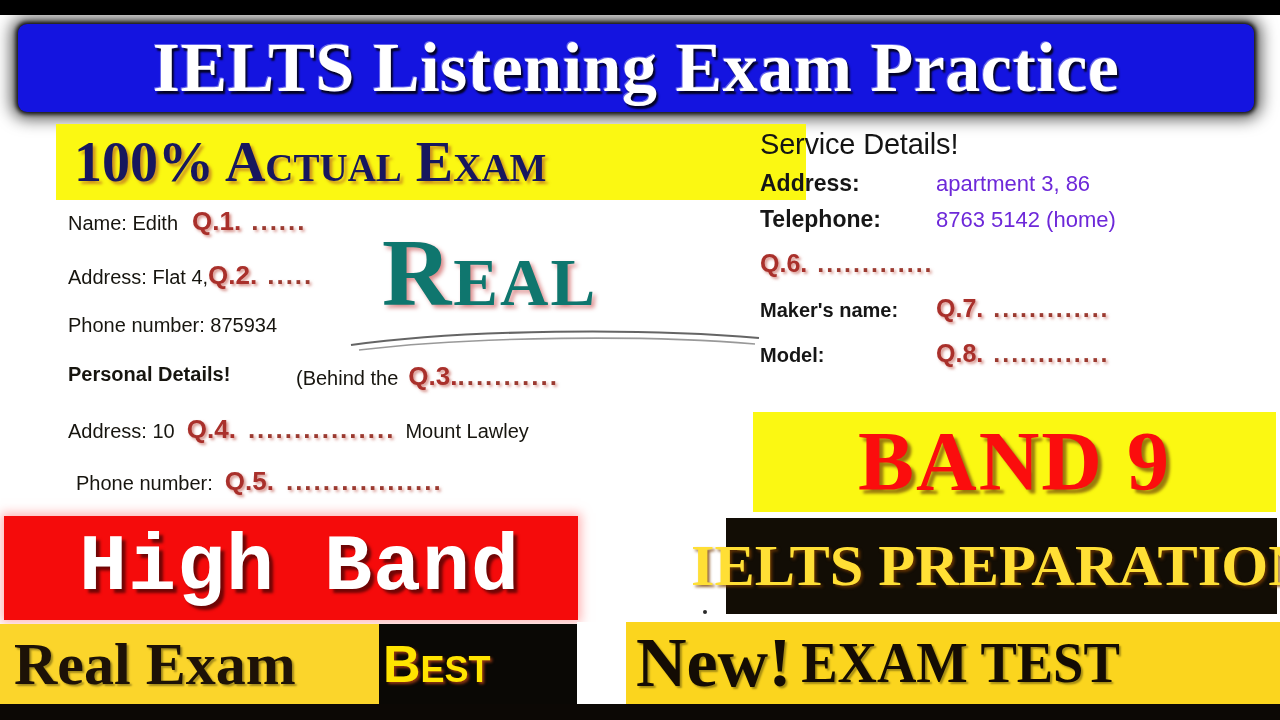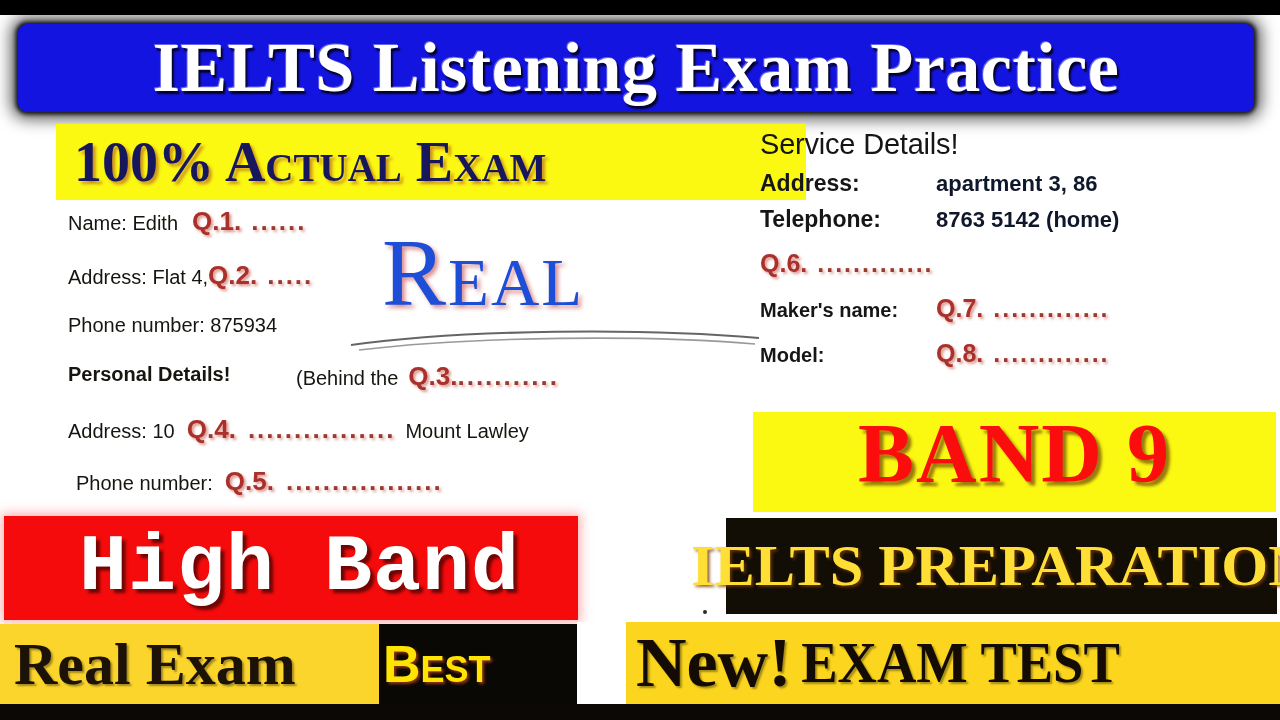--- a/index.html
+++ b/index.html
@@ -29,22 +29,22 @@
   }
   .yellow-actual .t{
     font-family:"Liberation Serif",serif;font-weight:700;font-size:56px;
     font-variant:small-caps;color:#17175e;white-space:nowrap;padding-left:18px;
     text-shadow:3px 3px 3px rgba(170,70,40,.55);
   }
 
   
   .real-word{
     position:absolute;left:382px;top:225px;
-    font-family:"Liberation Serif",serif;font-weight:400;font-size:96px;
-    font-variant:small-caps;color:#1d4ed8;letter-spacing:2px;line-height:1;
+    font-family:"Liberation Serif",serif;font-weight:700;font-size:96px;
+    font-variant:small-caps;color:#0f766e;letter-spacing:2px;line-height:1;
     text-shadow:3px 3px 4px rgba(210,110,110,.8);
   }
   .swoosh{position:absolute;left:345px;top:326px;width:420px;height:26px;}
 
   
   .form-left{position:absolute;left:68px;top:206px;width:690px;}
   .frow{display:flex;align-items:baseline;font-size:20px;color:#17150f;
          font-family:"Liberation Sans",sans-serif;white-space:nowrap;}
   .frow .lbl{font-size:20px;}
   .frow .lbl.bold{font-weight:700;}
@@ -58,21 +58,21 @@
   .r4{position:absolute;left:0;top:157px;}
   .r4b{position:absolute;left:228px;top:155px;}
   .r5{position:absolute;left:0;top:208px;}
   .r6{position:absolute;left:8px;top:260px;}
 
   
   .service{position:absolute;left:760px;top:128px;width:516px;}
   .svc-title{font-size:29px;font-weight:400;color:#151515;letter-spacing:-.2px;}
   .svc-row{display:flex;align-items:baseline;margin-top:9px;}
   .svc-row .k{font-size:23px;font-weight:700;color:#161616;width:176px;flex:0 0 176px;}
-  .svc-row .v{font-size:22px;font-weight:700;color:#0f172a;}
+  .svc-row .v{font-size:22px;font-weight:400;color:#6d28d9;}
   .svc-row.q .k{font-size:20px;}
   .svc-row.q{margin-top:16px;}
   .svc-row .qm{font-weight:700;font-size:25px;color:#a9302b;
                text-shadow:2px 2px 3px rgba(200,110,100,.75);}
   .svc-row .dd{font-weight:700;font-size:25px;color:#9b3a30;letter-spacing:2px;
                text-shadow:2px 2px 3px rgba(200,110,100,.6);margin-left:10px;}
 
   
   .highband{
     position:absolute;left:4px;top:516px;width:574px;height:104px;background:#f50b0b;
@@ -100,21 +100,21 @@
   }
   .bestbox .t{
     font-family:"Liberation Sans",sans-serif;font-weight:700;font-size:52px;line-height:1;
     font-variant:small-caps;color:#ffe400;white-space:nowrap;padding-left:4px;
     text-shadow:2px 2px 3px rgba(160,60,20,.9);
   }
 
   
   .band9{
     position:absolute;left:753px;top:412px;width:523px;height:100px;background:#fbf812;
-    display:flex;justify-content:center;
+    display:flex;align-items:center;justify-content:center;
   }
   .band9 .t{
     font-family:"Liberation Serif",serif;font-weight:700;font-size:84px;line-height:1;
     color:#fb0d0d;white-space:nowrap;letter-spacing:2px;
     text-shadow:4px 4px 3px rgba(90,40,10,.6);
   }
   .prep{
     position:absolute;left:726px;top:518px;width:551px;height:96px;background:#120d05;
     display:flex;align-items:center;justify-content:center;
   }

